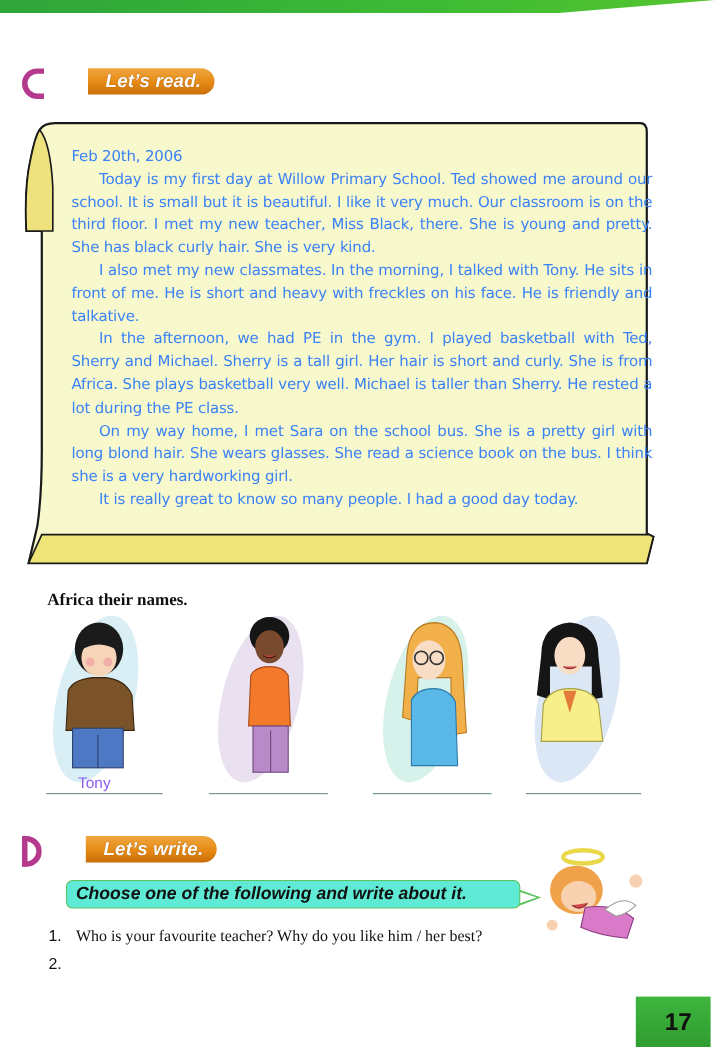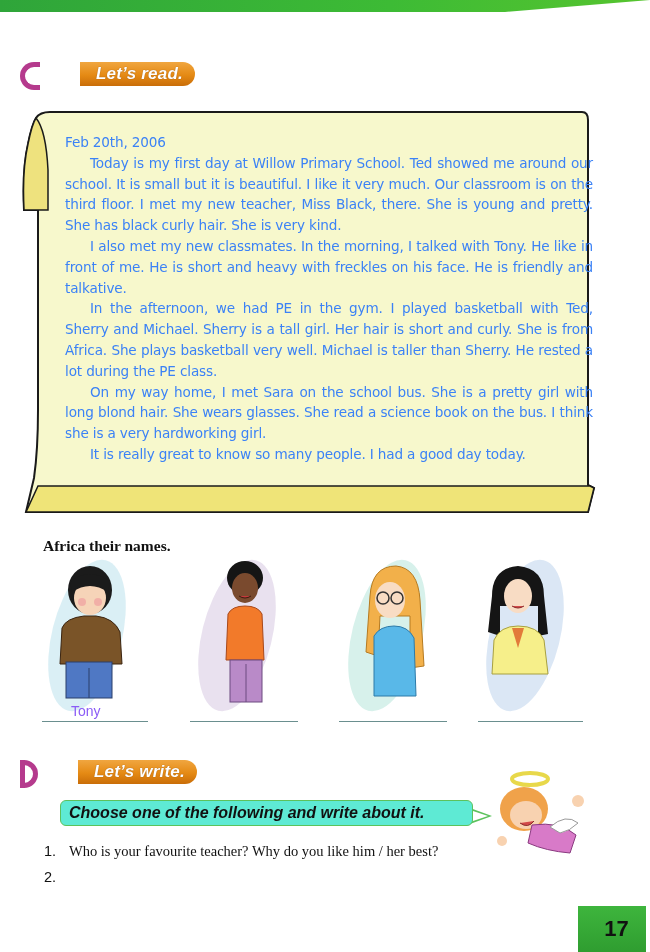--- a/index.html
+++ b/index.html
@@ -111,21 +111,21 @@
 
 <div class="scroll">
   <svg class="bg" width="574" height="405" viewBox="0 0 574 405">
     <path d="M14 8 Q 18 2 28 2 L 560 2 Q 566 2 566 10 L 566 375 L 572 378 L 566 402 L 4 402 L 12 368 Q 16 340 16 300 L 16 100 L 2 100 Q 0 60 6 34 Q 10 14 14 8 Z" fill="#f7f8cc" stroke="#1a1a1a" stroke-width="2"></path>
     <path d="M6 34 Q 10 14 14 8 Q 24 20 26 60 L 26 100 L 2 100 Q 0 60 6 34 Z" fill="#eee27e" stroke="#1a1a1a" stroke-width="1.5"></path>
     <path d="M16 376 L 568 376 L 572 378 L 566 402 L 4 402 Z" fill="#efe478" stroke="#1a1a1a" stroke-width="1.5"></path>
   </svg>
   <div class="text">
     <p class="date">Feb 20th, 2006</p>
     <p>Today is my first day at Willow Primary School. Ted showed me around our school. It is small but it is beautiful. I like it very much. Our classroom is on the third floor. I met my new teacher, Miss Black, there. She is young and pretty. She has black curly hair. She is very kind.</p>
-    <p>I also met my new classmates. In the morning, I talked with Tony. He like in front of me. He is short and heavy with freckles on his face. He is friendly and talkative.</p>
+    <p>I also met my new classmates. In the morning, I talked with Tony. He sits in front of me. He is short and heavy with freckles on his face. He is friendly and talkative.</p>
     <p>In the afternoon, we had PE in the gym. I played basketball with Ted, Sherry and Michael. Sherry is a tall girl. Her hair is short and curly. She is from Africa. She plays basketball very well. Michael is taller than Sherry. He rested a lot during the PE class.</p>
     <p>On my way home, I met Sara on the school bus. She is a pretty girl with long blond hair. She wears glasses. She read a science book on the bus. I think she is a very hardworking girl.</p>
     <p>It is really great to know so many people. I had a good day today.</p>
   </div>
 </div>
 
 <div class="names-title">Africa their names.</div>
 
 <div class="figure" style="left:40px;">
   <div class="splash" style="background:#cde9f2;"></div>

